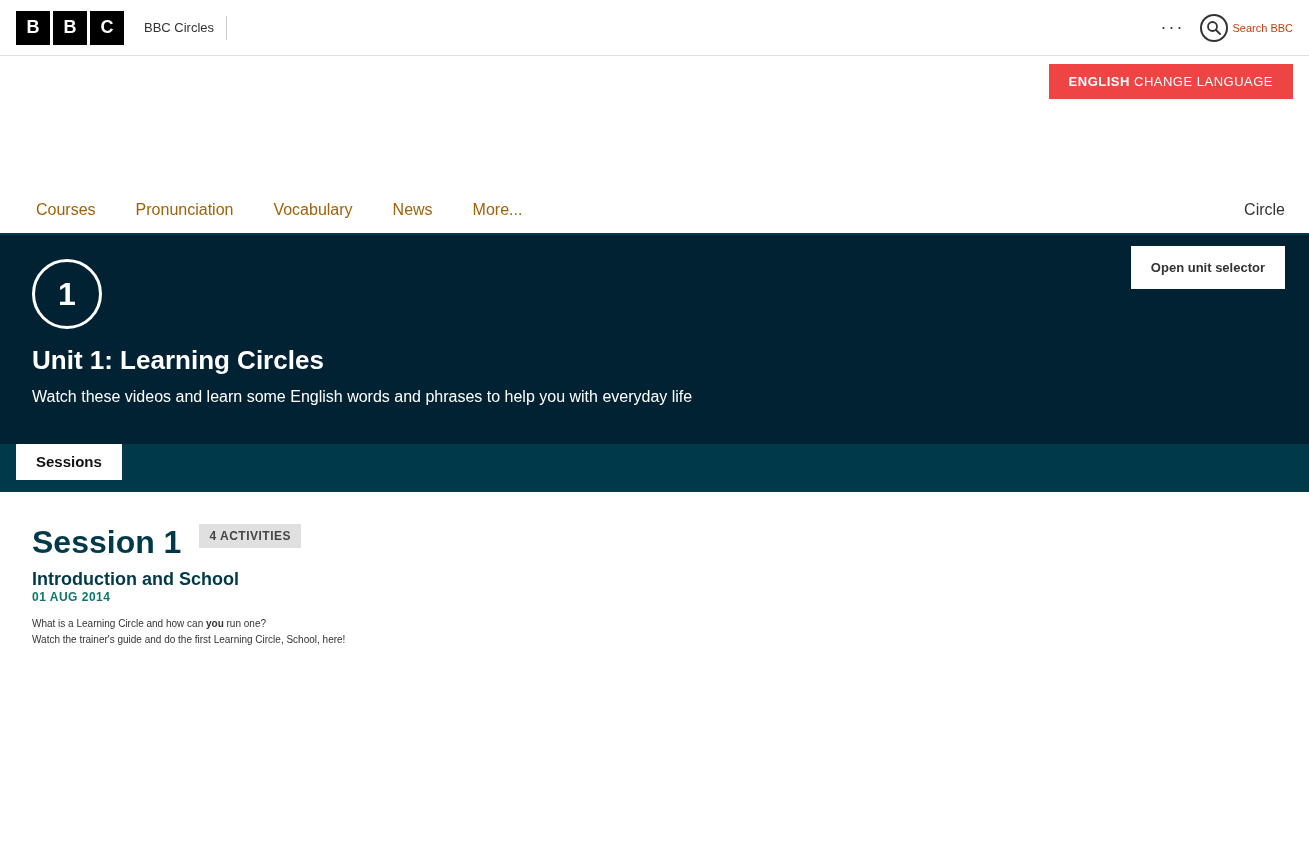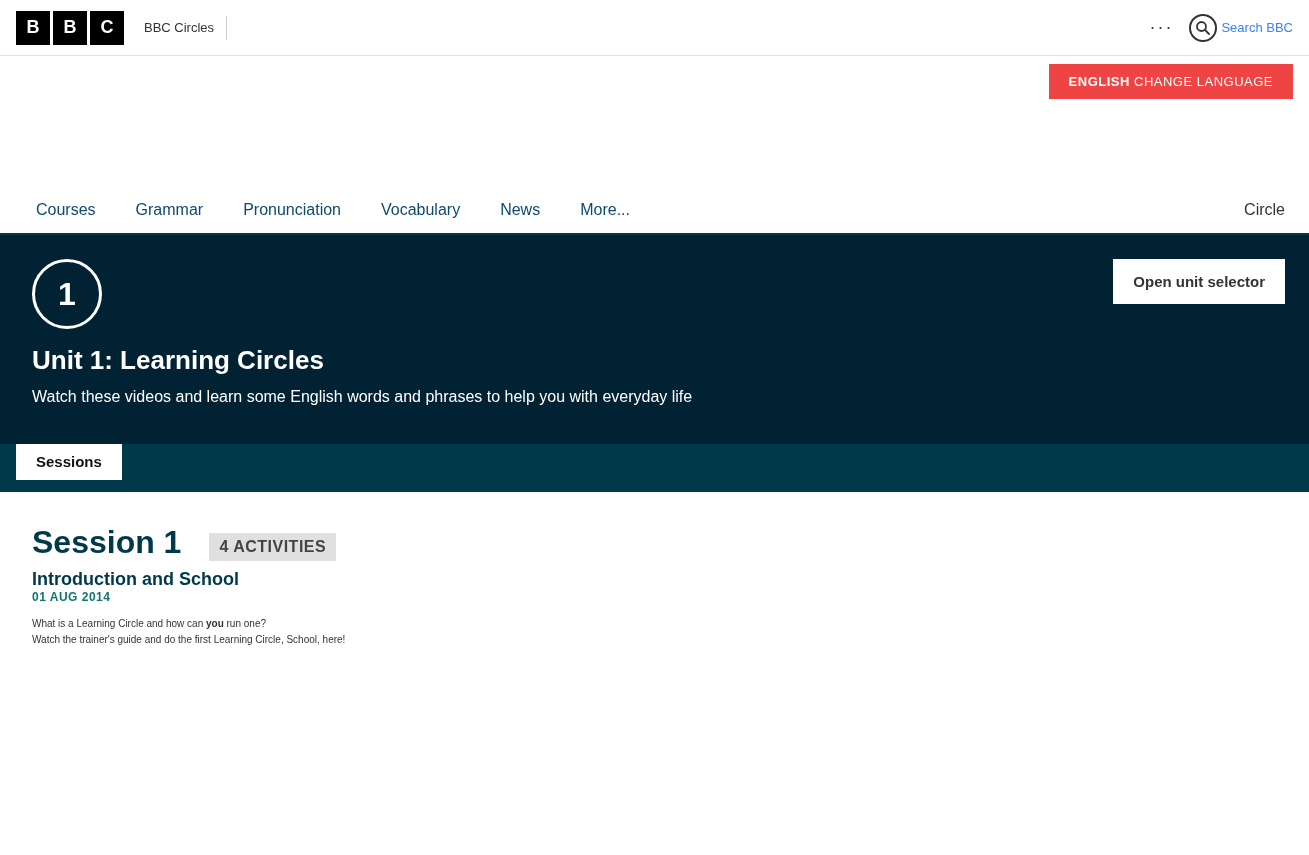--- a/index.html
+++ b/index.html
@@ -62,22 +62,22 @@
       width: 28px;
       height: 28px;
       border: 2px solid #333;
       border-radius: 50%;
       display: flex;
       align-items: center;
       justify-content: center;
       font-size: 14px;
     }
     .search-bbc-text {
-      font-size: 13px;
-      color: #3b82f6;
+      font-size: 11px;
+      color: #c2410c;
     }
 
     
     .language-bar {
       display: flex;
       justify-content: flex-end;
       padding: 8px 16px;
     }
     .language-btn {
       background: #ef4444;
@@ -101,21 +101,21 @@
     .main-nav {
       display: flex;
       align-items: center;
       padding: 0 16px;
       border-bottom: 2px solid #003a4a;
       height: 48px;
     }
     .nav-item {
       padding: 12px 20px;
       font-size: 16px;
-      color: #0c4a6e;
+      color: #a16207;
       cursor: pointer;
       text-decoration: none;
     }
     .nav-search {
       margin-left: auto;
       padding: 12px 8px;
       font-size: 16px;
       color: #333;
       cursor: pointer;
     }
@@ -148,27 +148,27 @@
       color: #fff;
     }
     .unit-description {
       font-size: 16px;
       color: #fff;
       max-width: 700px;
       line-height: 1.4;
     }
     .open-unit-btn {
       position: absolute;
-      top: 24px;
+      top: 11px;
       right: 24px;
       background: #fff;
       color: #333;
       border: none;
       padding: 14px 20px;
-      font-size: 15px;
+      font-size: 13px;
       font-weight: bold;
       cursor: pointer;
     }
 
     
     .sessions-tab-area {
       background: #003a4a;
       display: flex;
       align-items: flex-end;
       padding: 12px 16px;
@@ -184,33 +184,33 @@
       border-top-left-radius: 2px;
       border-top-right-radius: 2px;
     }
 
     
     .content-area {
       padding: 32px 32px;
     }
     .session-header {
       display: flex;
-      align-items: flex-end;
-      gap: 28px;
+      align-items: flex-start;
+      gap: 18px;
       margin-bottom: 8px;
     }
     .session-title {
       font-size: 32px;
       font-weight: bold;
       color: #003a4a;
     }
     .activities-badge {
       background: #e0e0e0;
       color: #444;
-      font-size: 16px;
+      font-size: 12px;
       font-weight: bold;
       padding: 5px 10px;
       letter-spacing: 0.5px;
     }
     .session-subtitle {
       font-size: 18px;
       font-weight: bold;
       color: #003a4a;
     }
     .session-date {
@@ -257,21 +257,20 @@
 <div class="language-bar">
   <button class="language-btn">
     <strong>ENGLISH</strong><span> CHANGE LANGUAGE</span>
   </button>
 </div>
 
 <div class="banner-space"></div>
 
 <nav class="main-nav">
   <a class="nav-item">Courses</a>
-  <a class="nav-item">Grammar</a>
   <a class="nav-item">Pronunciation</a>
   <a class="nav-item">Vocabulary</a>
   <a class="nav-item">News</a>
   <a class="nav-item">More...</a>
   <span class="nav-search">Circle</span>
 </nav>
 
 <div class="unit-hero">
   <div class="unit-number-circle">1</div>
   <div class="unit-title">Unit 1: Learning Circles</div>

